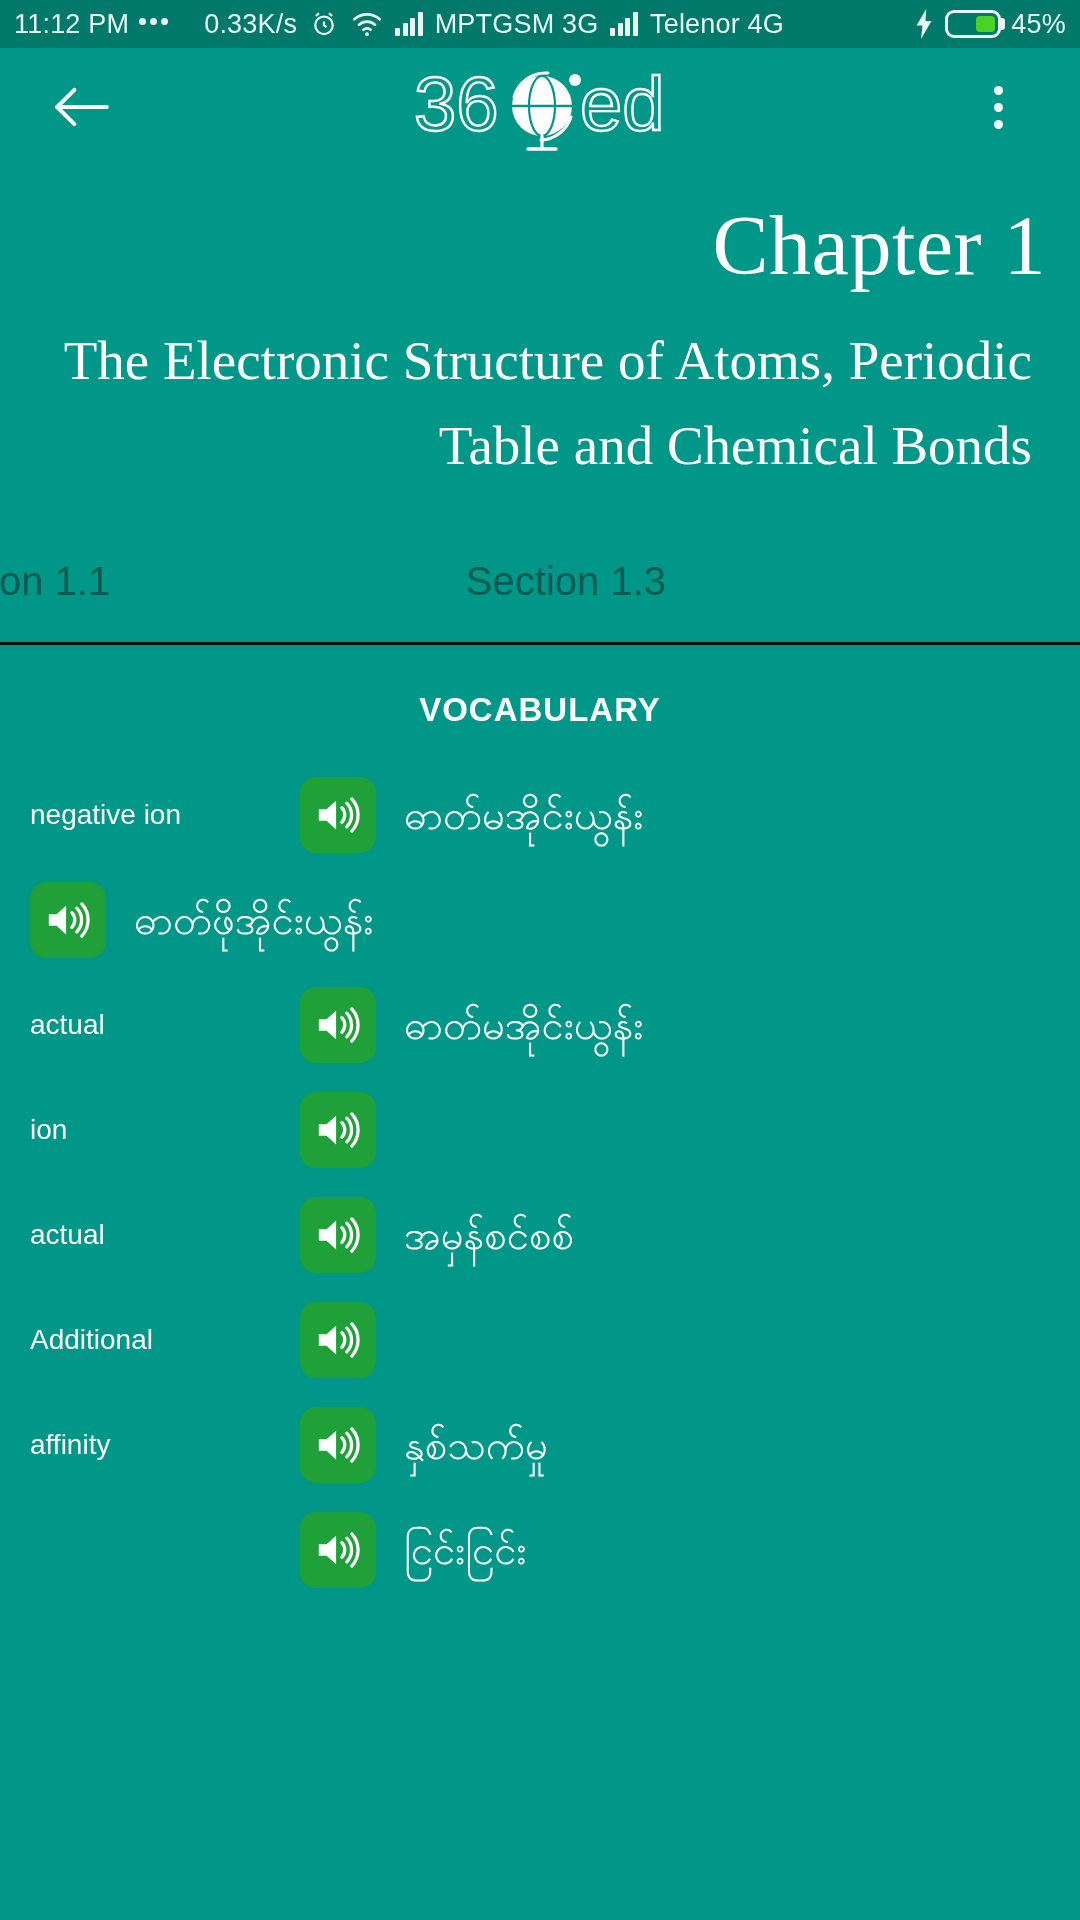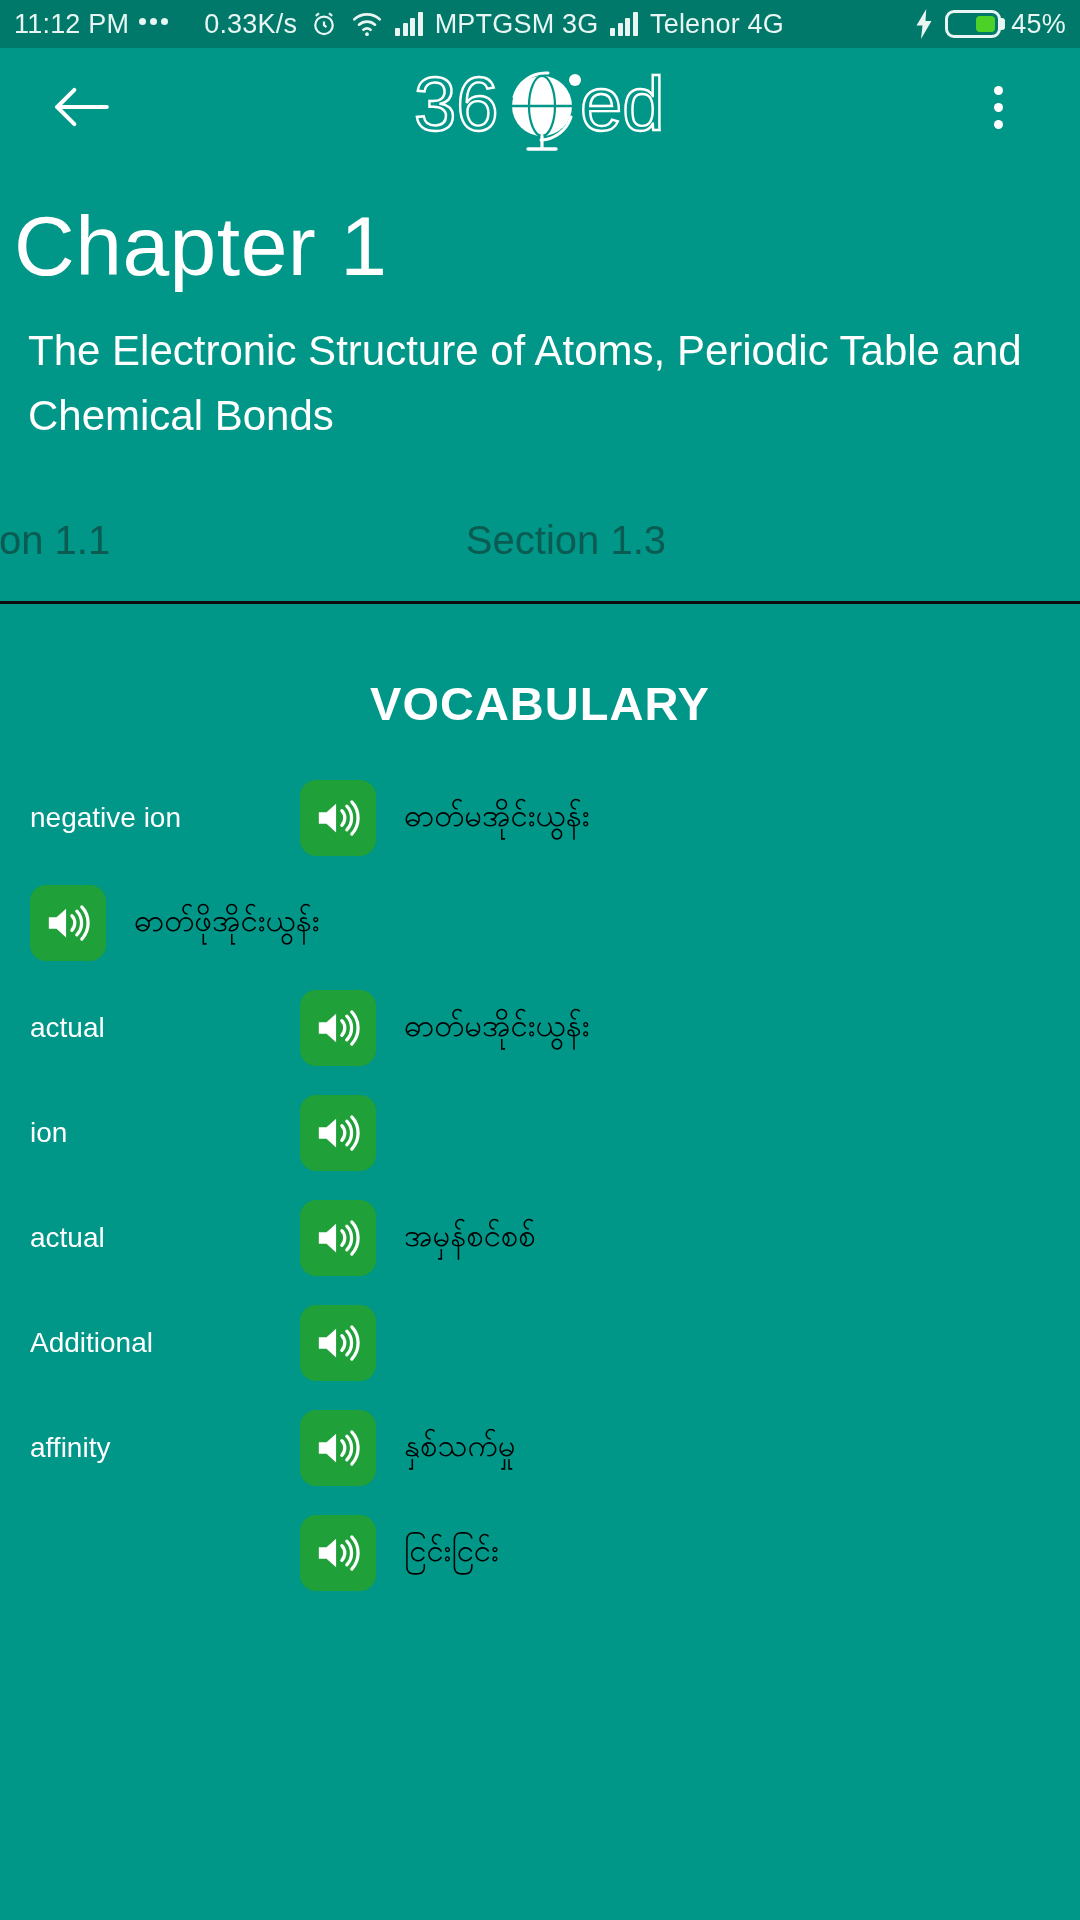--- a/index.html
+++ b/index.html
@@ -71,33 +71,34 @@
   }
   .menu-btn{
     width:72px;height:72px;display:flex;flex-direction:column;
     align-items:center;justify-content:center;gap:8px;cursor:pointer;
   }
   .menu-btn i{width:9px;height:9px;border-radius:50%;background:#fff;display:block;}
 
   
   .chapter-block{
     flex:0 0 auto;
-    padding:36px 14px 0;
-    text-align:left;
+    padding:36px 34px 0;
+    text-align:right;
+    font-family:Liberation Serif, serif;
   }
   .chapter-title{
     color:#ffffff;
     font-size:84px;
     font-weight:400;
     line-height:1.05;
     letter-spacing:.5px;
   }
   .chapter-sub{
     color:#ffffff;
-    font-size:42px;
+    font-size:55px;
     font-weight:300;
     line-height:1.55;
     margin-top:28px;
     padding:0 14px;
   }
 
   
   .tabs{
     flex:0 0 auto;
     margin-top:48px;
@@ -131,24 +132,24 @@
 
   
   .vocab-wrap{
     flex:1 1 auto;
     overflow:hidden;
     position:relative;
   }
   .vocab-title{
     text-align:center;
     color:#ffffff;
-    font-size:47px;
+    font-size:33px;
     font-weight:bold;
     letter-spacing:1px;
-    padding:72px 0 34px;
+    padding:46px 0 34px;
   }
   .vocab-list{
     display:flex;flex-direction:column;
   }
   .vocab-row{
     display:flex;align-items:center;
     height:105px;
     padding:0 30px;
   }
   .term{
@@ -162,25 +163,25 @@
     flex:0 0 76px;
     width:76px;height:76px;
     background:#1FA038;
     border-radius:16px;
     display:flex;align-items:center;justify-content:center;
     cursor:pointer;
     margin-right:28px;
   }
   .speaker-btn svg{display:block;}
   .translation{
-    color:#000000;
-    font-size:31px;
+    color:#ffffff;
+    font-size:40px;
     line-height:1.25;
     white-space:nowrap;
-    font-family:Liberation Mono, monospace;
+    font-family:Liberation Sans, sans-serif;
   }
 </style>
 </head>
 <body>
 
 <div class="screen">
 
   <div class="status-bar">
     <div class="sb-left">
       <span class="sb-text">11:12 PM</span>

